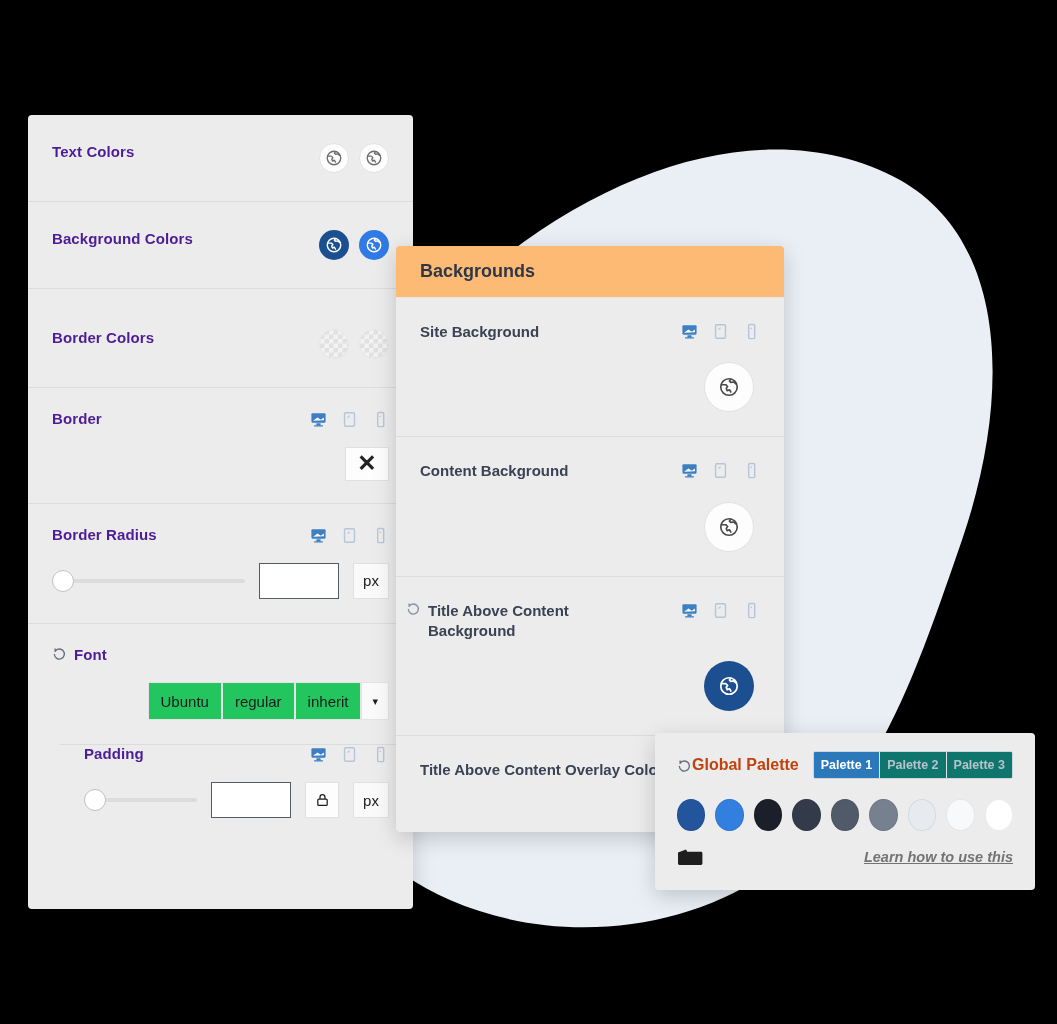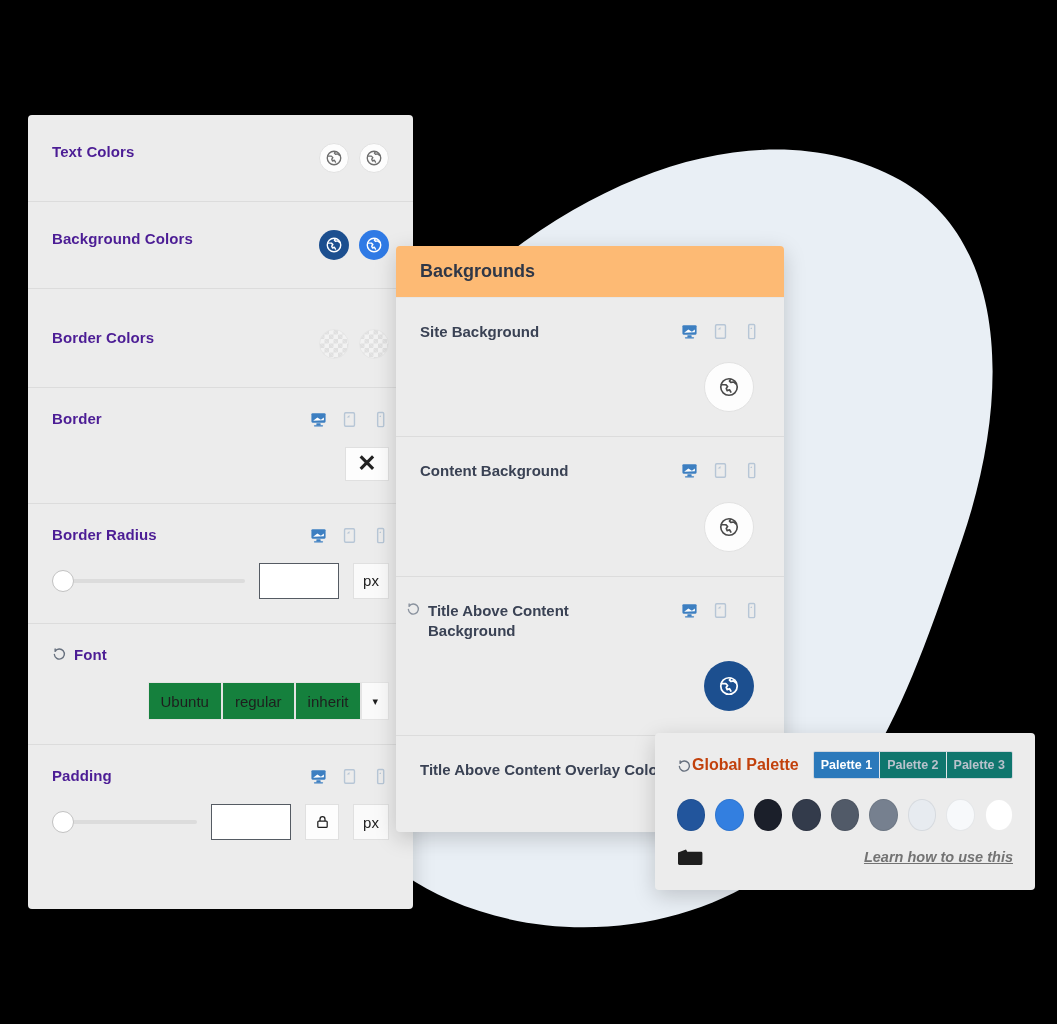--- a/index.html
+++ b/index.html
@@ -88,21 +88,21 @@
   }
   .unit { height: 36px; min-width: 36px; padding: 0 9px; background: #fafafa;
           border: 1px solid #e0e0e0; display:flex; align-items:center; justify-content:center;
           font-size: 15px; color: #222; }
   .lockbtn { height: 36px; width: 34px; background: #fdfdfd; border: 1px solid #e0e0e0;
              display:flex; align-items:center; justify-content:center; }
 
   
   .font-btns { display: flex; }
   .font-btns .fb {
-    height: 38px; background: #15803d; border: 1px solid #e4e4e4;
+    height: 38px; background: #22c55e; border: 1px solid #e4e4e4;
     display: flex; align-items: center; justify-content: center;
     padding: 0 12px; font-size: 15px; color: #1e1e1e;
   }
   .font-btns .fb.caret { padding: 0 10px; background: #fafafa; font-size: 11px; }
 
   
   #panel-backgrounds { left: 396px; top: 246px; width: 388px; height: 586px; }
   .bg-header {
     height: 52px; background: #fdba74; border-bottom: 1px solid #e6e6e6;
     display: flex; align-items: center; padding: 0 24px;
@@ -259,21 +259,21 @@
       <div style="display:flex;justify-content:flex-end;margin-top:18px;">
         <div class="font-btns">
           <div class="fb">Ubuntu</div>
           <div class="fb">regular</div>
           <div class="fb">inherit</div>
           <div class="fb caret">▾</div>
         </div>
       </div>
     </div>
 
-    <div class="row" style="padding-top:22px;padding-bottom:24px;">
+    <div class="row" style="padding-bottom:24px;margin-left:32px;">
       <div class="row-head">
         <div class="row-label">Padding</div>
         <div class="devices">
           <svg class="dev" viewBox="0 0 24 24" fill="#3d7fc1">
             <rect x="2" y="3" width="20" height="13.5" rx="1.6"></rect>
             <rect x="9" y="17.2" width="6" height="3.4" rx="0.8"></rect>
             <rect x="5.5" y="20" width="13" height="1.8" rx="0.9"></rect>
             <path d="M4.4 13.6 l6-4.4 5 3.2 4.2-3.1 v3.9 z" fill="#ffffff"></path>
           </svg>
           <svg class="dev" viewBox="0 0 24 24" fill="none" stroke="#b7c6d6" stroke-width="2">

